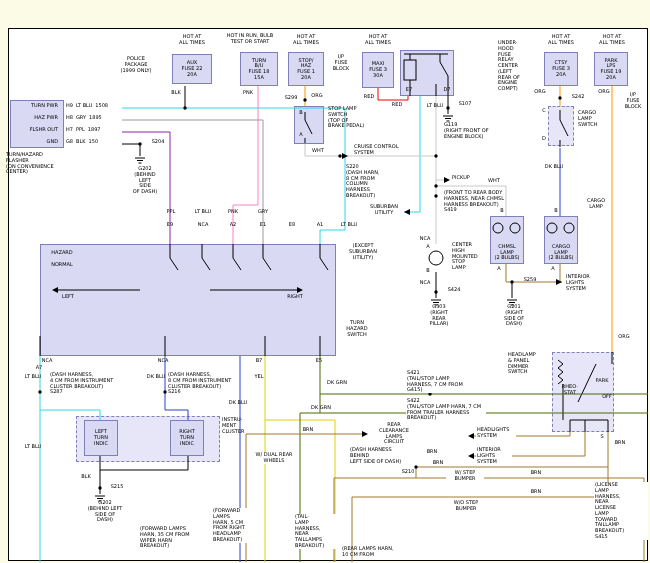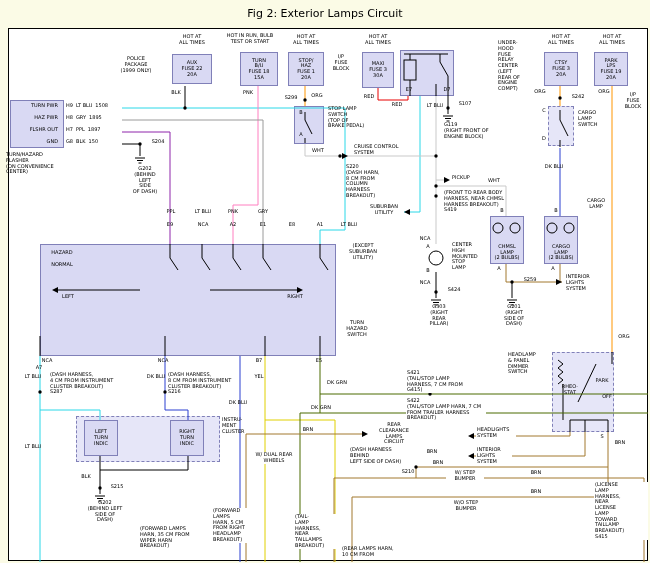--- a/index.html
+++ b/index.html
@@ -16,21 +16,20 @@
   .pinrow{position:absolute;display:flex;gap:3px;font-size:5px;color:#000;z-index:4;white-space:nowrap}
   .w{fill:none;stroke-width:1}
   .wB{stroke:#000}.wC{stroke:#2bd8e8}.wD{stroke:#2a3fd0}.wP{stroke:#ff7fc0}.wG{stroke:#9a9a9a}
   .wV{stroke:#8e24aa}.wY{stroke:#e0d000}.wN{stroke:#4a6b00}.wR{stroke:#a2792f}.wO{stroke:#ff9500}
   .wE{stroke:#e80000}.wW{stroke:#c9c9c9}
 </style>
 </head>
 <body>
 
 <div class="page">
-  <div class="titlebar">Fig 2: Exterior Lamps Circuit</div>
   <div class="canvas"></div>
 
   <div class="box" style="left:172px;top:54px;width:40px;height:30px">AUX
 FUSE 22
 20A</div>
   <div class="box" style="left:240px;top:52px;width:38px;height:34px">TURN
 B/U
 FUSE 18
 15A</div>
   <div class="box" style="left:288px;top:52px;width:36px;height:34px">STOP/

